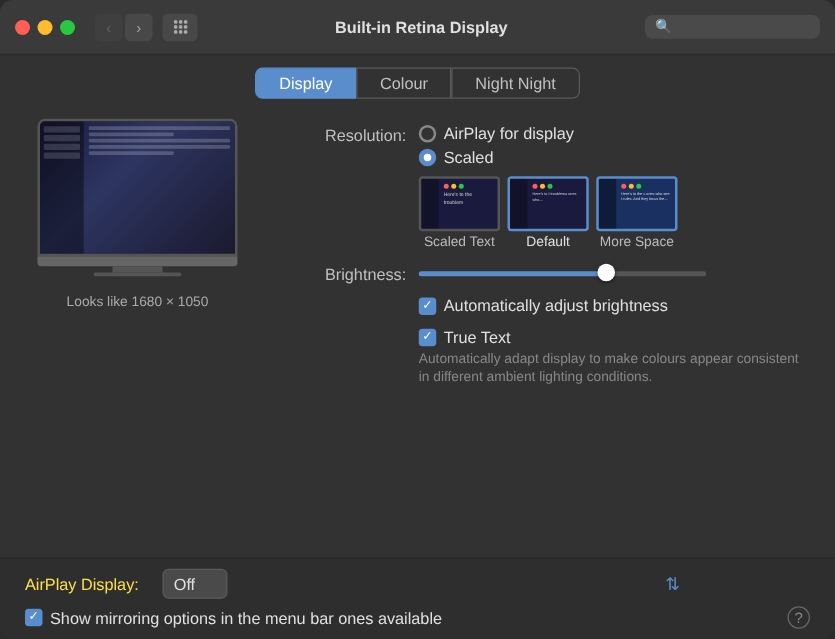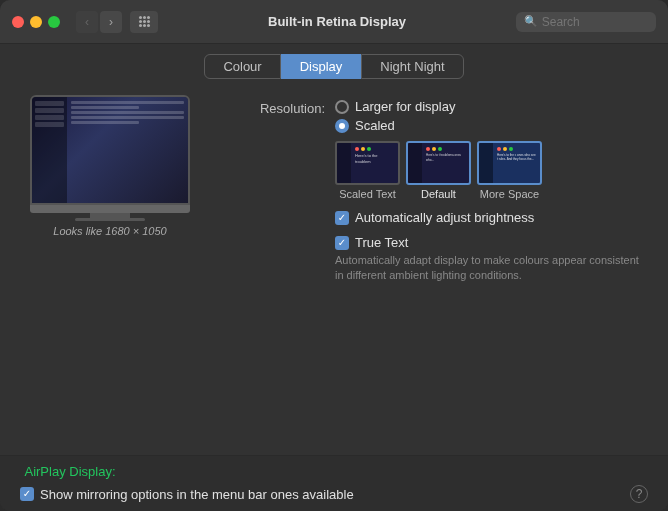--- a/index.html
+++ b/index.html
@@ -235,25 +235,24 @@
     }
 
     .display-foot {
       width: 70px;
       height: 3px;
       background: #555;
       border-radius: 2px;
     }
 
     .display-label {
-      margin-top: 4px;
+      margin-top: 15px;
       font-size: 11px;
       color: #aaa;
       text-align: center;
-      font-style: italic;
     }
 
     
     .right-panel {
       flex: 1;
       display: flex;
       flex-direction: column;
       gap: 10px;
       padding-top: 4px;
     }
@@ -464,23 +463,23 @@
     }
 
     .airplay-row {
       display: flex;
       align-items: center;
       gap: 10px;
     }
 
     .airplay-label {
       font-size: 13px;
-      color: #22c55e;
+      color: #fde047;
       width: 100px;
-      text-align: center;
+      text-align: left;
     }
 
     .airplay-select {
       flex: 1;
       max-width: 420px;
       height: 24px;
       background: #4a4a4a;
       border: 1px solid #5a5a5a;
       border-radius: 5px;
       color: #e0e0e0;
@@ -585,27 +584,26 @@
           <div class="grid-dot"></div>
           <div class="grid-dot"></div>
         <div class="grid-dot"></div>
           <div class="grid-dot"></div>
           <div class="grid-dot"></div>
       </div>
     </button>
     <div class="titlebar-title">Built-in Retina Display</div>
     <div class="search-box">
       <span class="search-icon-svg">🔍</span>
-      <input type="text" placeholder="Search" style="">
     </div>
   </div>
 
   <div class="tabbar">
+    <button class="tab active">Display</button>
     <button class="tab">Colour</button>
-    <button class="tab active">Display</button>
     <button class="tab">Night Night</button>
   </div>
 
   <div class="content">
 
     <div class="left-panel">
       <div class="display-preview">
         <div class="preview-screen">
           <div class="preview-sidebar">
             <div class="preview-sidebar-item"></div>
@@ -628,21 +626,21 @@
       <div class="display-label">Looks like 1680 × 1050</div>
     </div>
 
     <div class="right-panel">
 
       <div class="settings-row">
         <div class="settings-label">Resolution:</div>
         <div class="radio-group">
           <div class="radio-item">
             <div class="radio-circle"></div>
-            <span>Larger for display</span>
+            <span>AirPlay for display</span>
           </div>
           <div class="radio-item">
             <div class="radio-circle selected"></div>
             <span>Scaled</span>
           </div>
 
           <div class="resolution-grid">
 
             <div class="res-thumb">
               <div class="res-thumb-img">
@@ -691,20 +689,26 @@
                     <div style="font-size:3px; color:rgba(255,255,255,0.8); padding:1px 2px; line-height:1.4;">Here's to the c ones who see t rules. And they focus the...</div>
                   </div>
                 </div>
               </div>
               <span class="res-thumb-label">More Space</span>
             </div>
           </div>
         </div>
       </div>
 
+      <div class="settings-row" style="align-items:center;">
+        <div class="settings-label">Brightness:</div>
+        <div class="brightness-slider">
+          <div class="brightness-thumb"></div>
+        </div>
+      </div>
 
       <div class="checkbox-row">
         <div class="checkbox">
           <span class="checkbox-check">✓</span>
         </div>
         <span>Automatically adjust brightness</span>
       </div>
 
       <div class="truetone-section">
         <div class="truetone-header">
@@ -715,20 +719,27 @@
         </div>
         <p class="truetone-desc">Automatically adapt display to make colours appear consistent in different ambient lighting conditions.</p>
       </div>
 
     </div>
   </div>
 
   <div class="bottom-bar">
     <div class="airplay-row">
       <span class="airplay-label">AirPlay Display:</span>
+      <div class="select-wrapper">
+        <select class="airplay-select">
+          <option>Off</option>
+          <option>On</option>
+        </select>
+        <span class="select-arrow">⇅</span>
+      </div>
     </div>
     <div class="mirror-row">
       <div class="mirror-checkbox">
         <span class="checkbox-check">✓</span>
       </div>
       <span class="mirror-label">Show mirroring options in the menu bar ones available</span>
       <button class="help-btn">?</button>
     </div>
   </div>
 </div>

